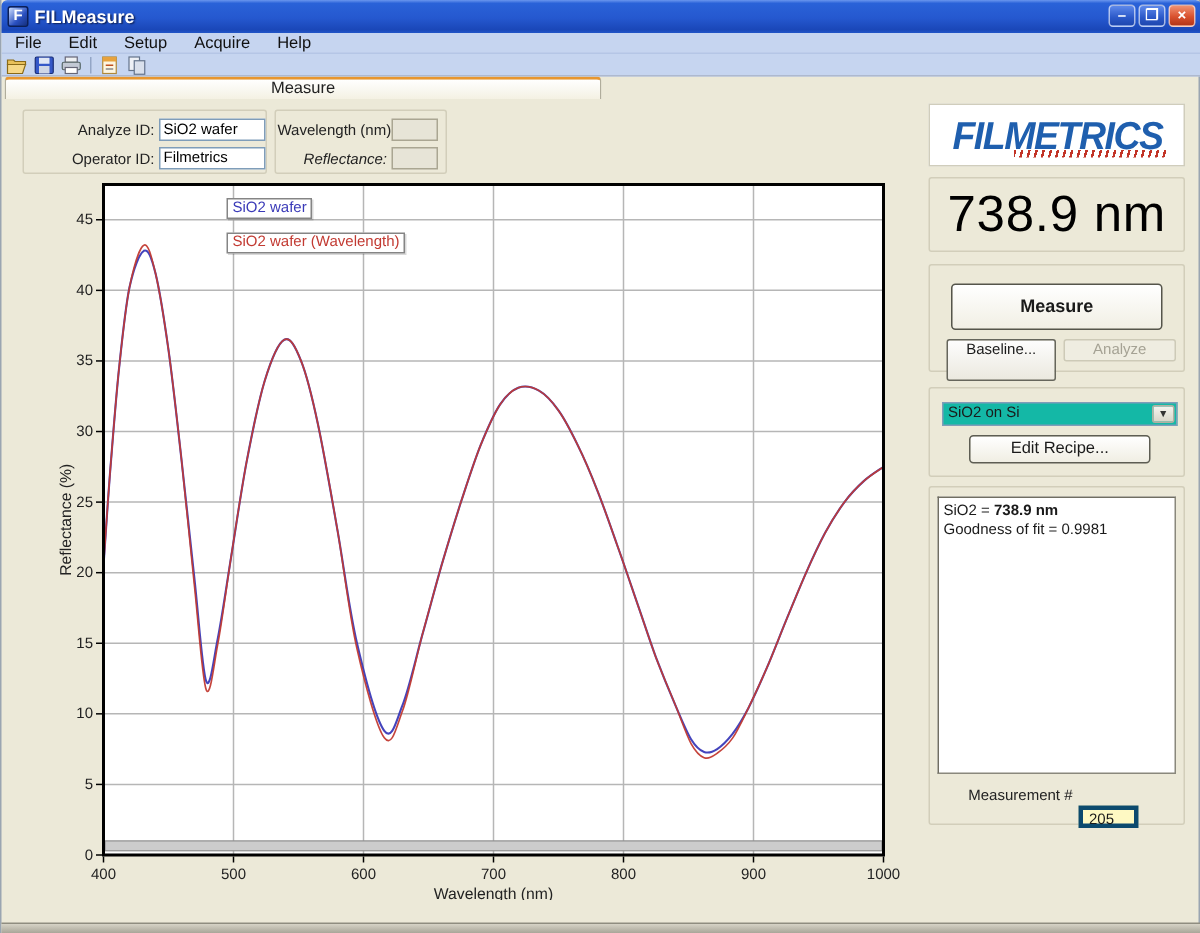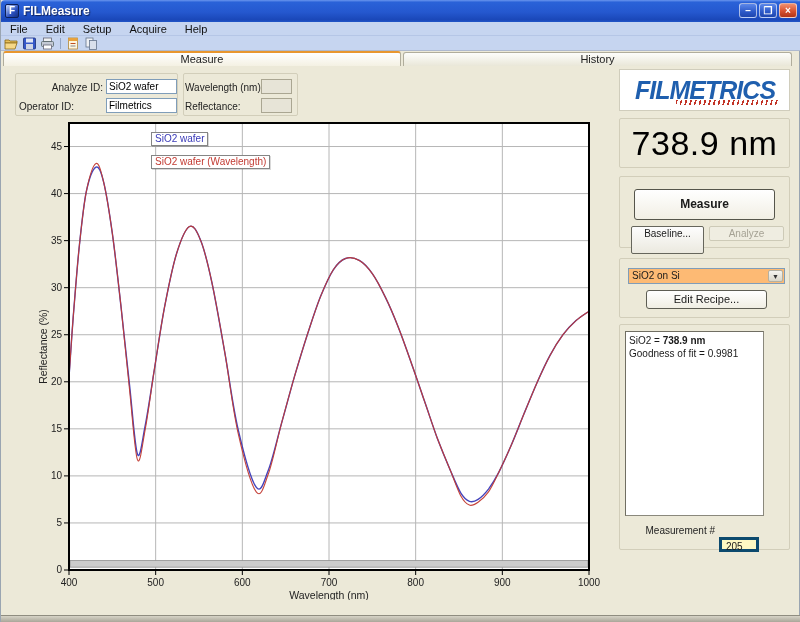--- a/index.html
+++ b/index.html
@@ -105,36 +105,36 @@
     border:1px solid #66665c; border-radius:2px;
     font-size:10px; line-height:14px;
   }
   .analyze-btn {
     left:708px; top:226px; width:75px; height:15px;
     background:#efede1; border:1px solid #cdcab7; border-radius:2px;
     color:#a5a294; font-size:10px; line-height:13px;
   }
   .recipe-select {
     position:absolute; left:627px; top:268px; width:157px; height:16px;
-    background:#fdba74; border:1px solid #7f9db9; font-size:10px; line-height:14px; padding-left:3px;
+    background:#14b8a6; border:1px solid #7f9db9; font-size:10px; line-height:14px; padding-left:3px;
   }
   .select-arrow-btn {
     position:absolute; right:1px; top:1px; width:15px; height:12px;
     background:linear-gradient(180deg,#f5f4ef,#d9d6c9);
     border:1px solid #b3b0a2; border-radius:2px;
     font-size:7px; line-height:11px; text-align:center; color:#333;
   }
   .edit-recipe-btn {
     left:645px; top:290px; width:121px; height:19px;
     background:linear-gradient(180deg,#ffffff,#f0eee3);
     border:1px solid #5d5d53; border-radius:3px;
     font-size:11px; line-height:17px;
   }
   .results-list {
-    position:absolute; left:624px; top:331px; width:139px; height:185px;
+    position:absolute; left:624px; top:331px; width:159px; height:185px;
     background:#fff; border:1px solid #8a887c;
     border-top-color:#706e62; border-left-color:#706e62;
     font-size:10px; line-height:13px; padding:2px 3px;
   }
   .meas-field {
     position:absolute; left:718px; top:537px; width:40px; height:15px;
     background:#fef9c3; border:3px solid #0c4a6e; font-size:10px; line-height:13px; padding-left:4px;
   }
   .bottom-edge {
     position:absolute; left:0; top:615px; width:800px; height:7px;
@@ -197,32 +197,31 @@
     </span>
     <span class="tb-icon">
       <svg width="15" height="13" viewBox="0 0 15 13">
           <rect x="2" y="1" width="7" height="9" fill="#eef1f6" stroke="#64748c" stroke-width=".8"></rect>
           <rect x="5.5" y="3.5" width="7" height="9" fill="#d9e0ec" stroke="#64748c" stroke-width=".8"></rect>
         </svg>
     </span>
   </div>
 
   <div class="tab active">Measure</div>
-  <div class="tab inactive">History</div>
 
   <div class="gb" style="left:14px;top:73px;width:163px;height:43px;"></div>
   <div class="lbl" style="left:18px;top:82px;width:84px;text-align:right;">Analyze ID:</div>
   <input class="field" style="left: 105px; top: 79px; width: 71px; height: 15px;" value="SiO2 wafer">
-  <div class="lbl" style="left:18px;top:101px;width:84px;text-align:left;">Operator ID:</div>
+  <div class="lbl" style="left:18px;top:101px;width:84px;text-align:right;">Operator ID:</div>
   <input class="field" style="left: 105px; top: 98px; width: 71px; height: 15px;" value="Filmetrics">
 
   <div class="gb" style="left:182px;top:73px;width:115px;height:43px;"></div>
   <div class="lbl" style="left:184px;top:82px;width:73px;text-align:right;">Wavelength (nm):</div>
   <input class="field disabled" style="left: 260px; top: 79px; width: 31px; height: 15px;" value="">
-  <div class="lbl" style="left:184px;top:101px;width:73px;text-align:left;">Reflectance:</div>
+  <div class="lbl" style="left:184px;top:101px;width:73px;text-align:right;font-style:italic;">Reflectance:</div>
   <input class="field disabled" style="left: 260px; top: 98px; width: 31px; height: 15px;" value="">
 
   <div class="chart-wrap">
     <svg id="spectrum-svg" width="565" height="480">
         <rect x="33" y="3" width="520" height="447" fill="#ffffff"></rect>
         <line x1="119.66666666666667" y1="3" x2="119.66666666666667" y2="450" stroke="#b6b6b6" stroke-width="1"></line>
         <line x1="206.33333333333334" y1="3" x2="206.33333333333334" y2="450" stroke="#b6b6b6" stroke-width="1"></line>
         <line x1="293" y1="3" x2="293" y2="450" stroke="#b6b6b6" stroke-width="1"></line>
         <line x1="379.6666666666667" y1="3" x2="379.6666666666667" y2="450" stroke="#b6b6b6" stroke-width="1"></line>
         <line x1="466.3333333333333" y1="3" x2="466.3333333333333" y2="450" stroke="#b6b6b6" stroke-width="1"></line>

